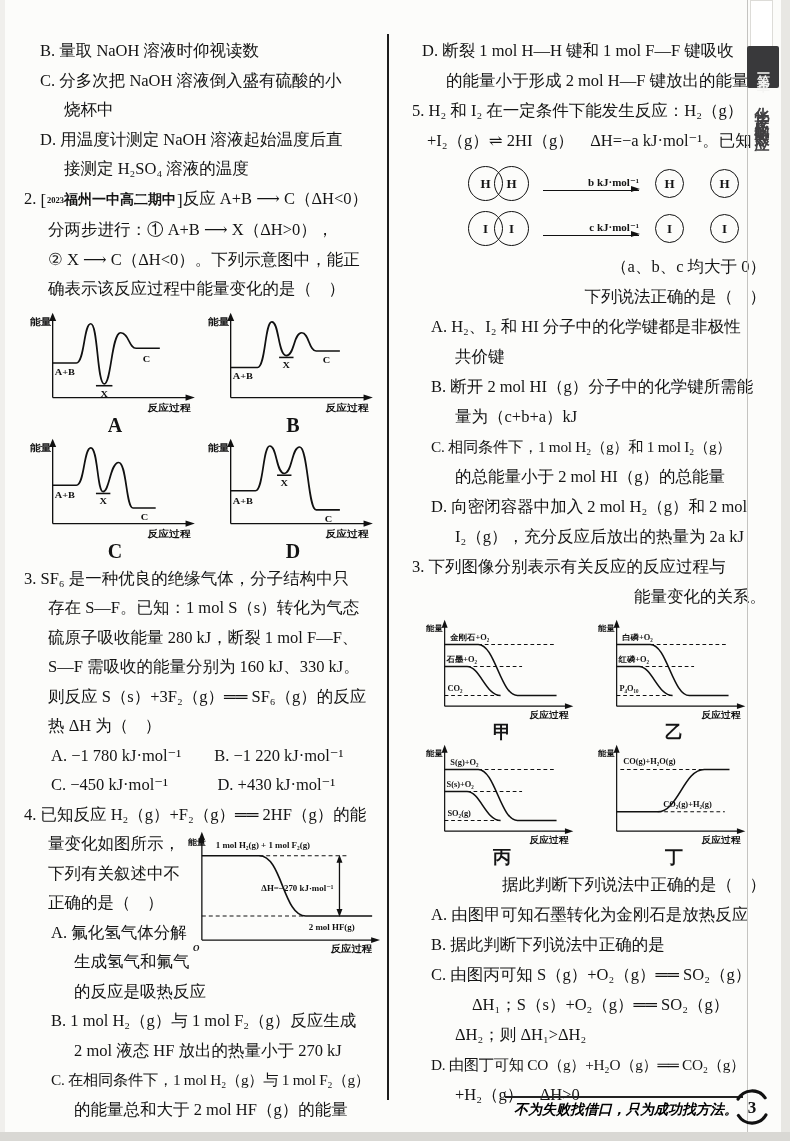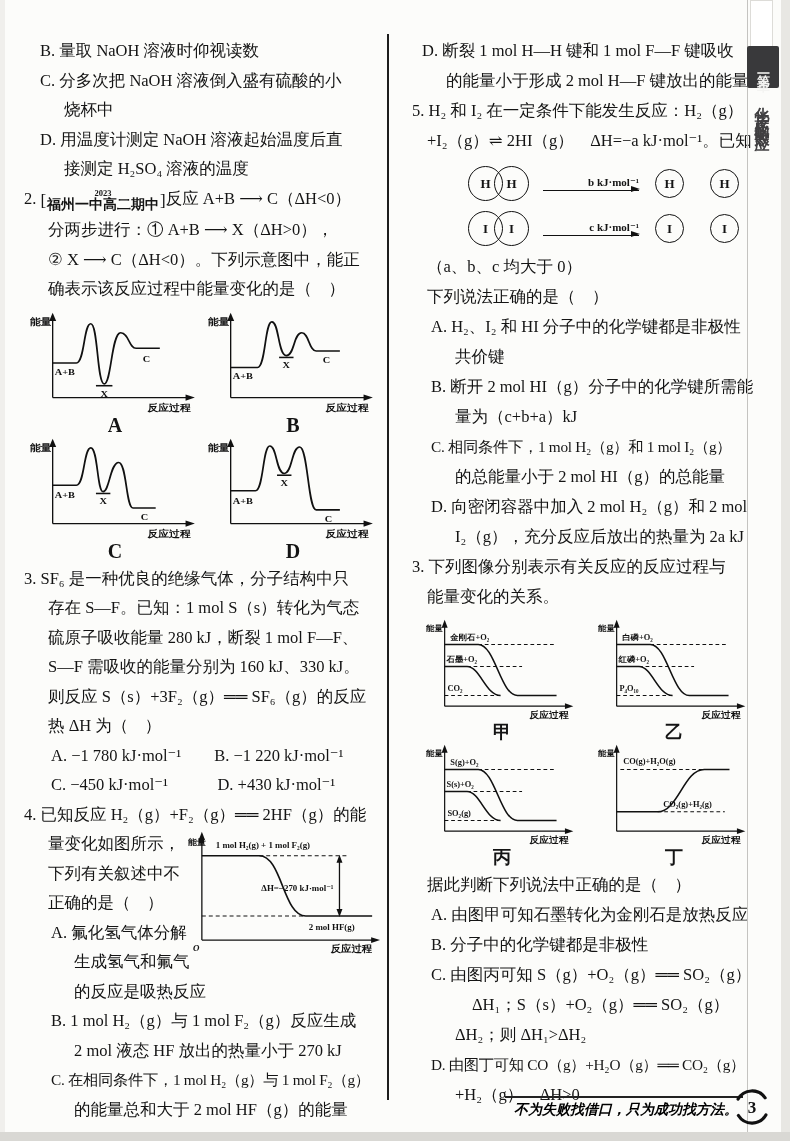--- a/index.html
+++ b/index.html
@@ -16,28 +16,28 @@
          font-size:13px;font-weight:700;letter-spacing:2px;border-radius:2px;}
   .chap{position:absolute;left:752px;top:95px;writing-mode:vertical-rl;font-size:15px;font-weight:700;
         color:#403f41;letter-spacing:4px;}
   .col{position:absolute;top:36px;}
   .col-left{left:24px;width:362px;}
   .col-right{left:412px;width:354px;}
   .line{line-height:30px;font-size:16.5px;white-space:nowrap;}
   .col-left .line{line-height:29.5px;}
   .ind1{padding-left:16px;} .ind2{padding-left:40px;}
   .cont{padding-left:24px;} .opt{padding-left:27px;} .optc{padding-left:50px;}
-  .col-right .cont{padding-left:15px;} .col-right .opt{padding-left:19px;}
+  .col-right .cont{padding-left:15px;text-align:right;} .col-right .opt{padding-left:19px;}
   .col-right .optc{padding-left:43px;} .col-right .deep{padding-left:60px;}
   .tight{font-size:15.3px;letter-spacing:-0.3px;}
   .qnum{padding-right:4px;}
   
   .src{display:inline-flex;align-items:center;vertical-align:-2px;}
   .src .br{font-size:17px;}
-  .src .stack{display:inline-flex;flex-direction:column;align-items:center;line-height:1;margin:0 1px;}
+  .src .stack{display:inline-flex;flex-direction:row;align-items:center;line-height:1;margin:0 1px;}
   .src .yr{font-size:8.5px;font-weight:700;}
   .src .sch{font-size:14px;font-weight:700;}
   
   .diag-grid{display:grid;grid-template-columns:178px 178px;margin:6px 0 2px 2px;}
   .diag{margin:0;text-align:center;}
   .diag figcaption{font-size:20px;font-weight:600;line-height:22px;}
   .diag-grid-r{display:grid;grid-template-columns:172px 172px;margin:6px 0 2px 4px;}
   .diag-r{margin:0;text-align:center;}
   .diag-r figcaption{font-size:18px;font-weight:700;line-height:21px;}
   svg{display:block;margin:0 auto;}
@@ -338,21 +338,21 @@
         <path class="dsh" d="M24,30 H112"></path>
         <text class="sm" x="27" y="24">CO(g)+H₂O(g)</text>
         <text class="sm" x="70" y="73">CO₂(g)+H₂(g)</text>
       </svg>
       <figcaption>丁</figcaption>
     </figure>
   </div>
 
   <div class="line cont">据此判断下列说法中正确的是（　）</div>
   <div class="line opt">A. 由图甲可知石墨转化为金刚石是放热反应</div>
-  <div class="line opt">B. 分子中的化学键都是非极性</div>
+  <div class="line opt">B. 据此判断下列说法中正确的是</div>
   <div class="line opt">C. 由图丙可知 S（g）+O₂（g）══ SO₂（g）</div>
   <div class="line deep">ΔH₁；S（s）+O₂（g）══ SO₂（g）</div>
   <div class="line optc">ΔH₂；则 ΔH₁&gt;ΔH₂</div>
   <div class="line opt tight">D. 由图丁可知 CO（g）+H₂O（g）══ CO₂（g）</div>
   <div class="line optc">+H₂（g）　ΔH&gt;0</div>
 </div>
 
 <div class="side-line"></div>
 <div class="tab-white"></div>
 <div class="badge">第一章</div>

